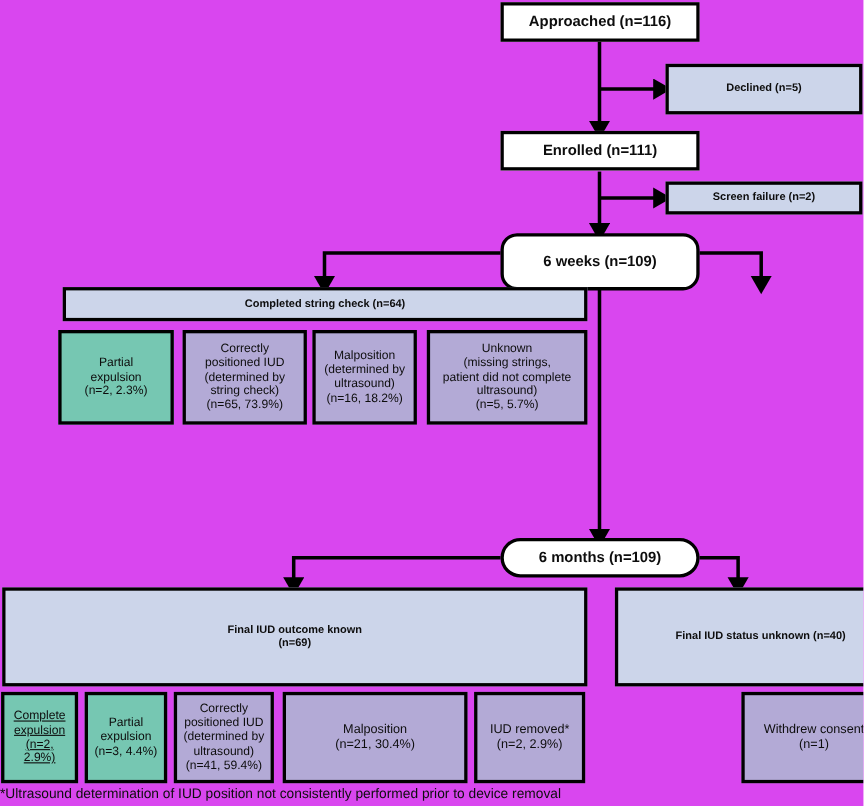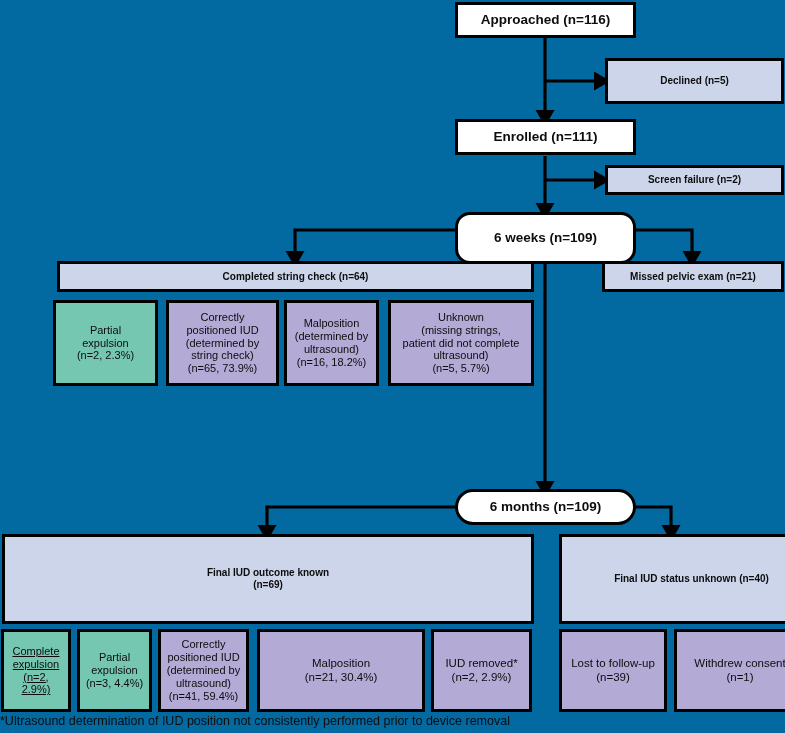--- a/index.html
+++ b/index.html
@@ -10,21 +10,21 @@
   }
   body {
     font-family: "Liberation Sans", "DejaVu Sans", sans-serif;
     color: #0d0d0d;
   }
   #canvas {
     position: relative;
     width: 785px;
     height: 733px;
     overflow: hidden;
-    background: #0369a1;
+    background: #d946ef;
   }
   
   #connectors {
     position: absolute;
     left: 0;
     top: 0;
     width: 785px;
     height: 733px;
     z-index: 1;
     pointer-events: none;
@@ -129,23 +129,20 @@
   </div>
 
   <div class="box box-blue" style="left:605px; top:165px; width:179px; height:30px;">
     <span class="txt">Screen failure (n=2)</span>
   </div>
 
   <div class="box box-white" style="left:455px; top:212px; width:181px; height:52px;border-radius:15px;">
     <span class="txt">6 weeks (n=109)</span>
   </div>
 
-  <div class="box box-blue" style="left:602px; top:261px; width:182px; height:31px;">
-    <span class="txt">Missed pelvic exam (n=21)</span>
-  </div>
 
   <div class="box box-blue" style="left:57px; top:261px; width:477px; height:31px;">
     <span class="txt">Completed string check (n=64)</span>
   </div>
 
   <div class="box box-green" style="left:53px; top:300px; width:105px; height:86px;">
     <span class="txt">Partial
 expulsion
 (n=2, 2.3%)</span>
   </div>
@@ -209,24 +206,20 @@
 
   <div class="box box-purple-bold" style="left:431px; top:629px; width:101px; height:83px;">
     <span class="txt">IUD removed*
 (n=2, 2.9%)</span>
   </div>
 
   <div class="box box-blue" style="left:559px; top:534px; width:265px; height:90px;">
     <span class="txt">Final IUD status unknown (n=40)</span>
   </div>
 
-  <div class="box box-purple-bold" style="left:559px; top:629px; width:108px; height:83px;">
-    <span class="txt">Lost to follow-up
-(n=39)</span>
-  </div>
 
   <div class="box box-purple-bold" style="left:674px; top:629px; width:132px; height:83px;">
     <span class="txt">Withdrew consent
 (n=1)</span>
   </div>
 
   <div id="footnote">*Ultrasound determination of IUD position not consistently performed prior to device removal</div>
 
 </div>
 

